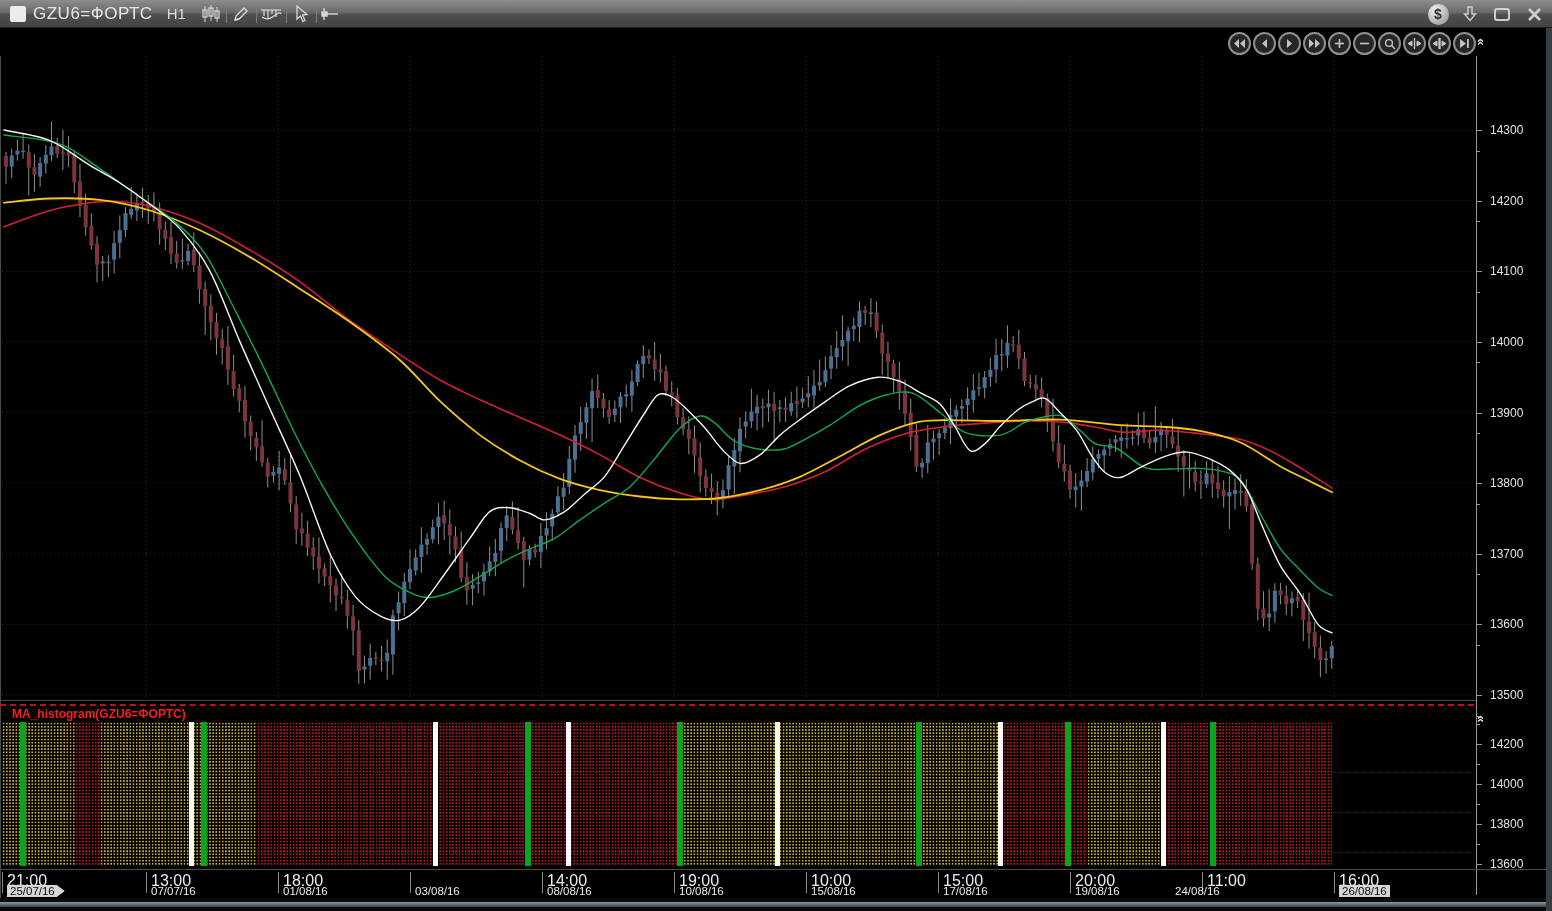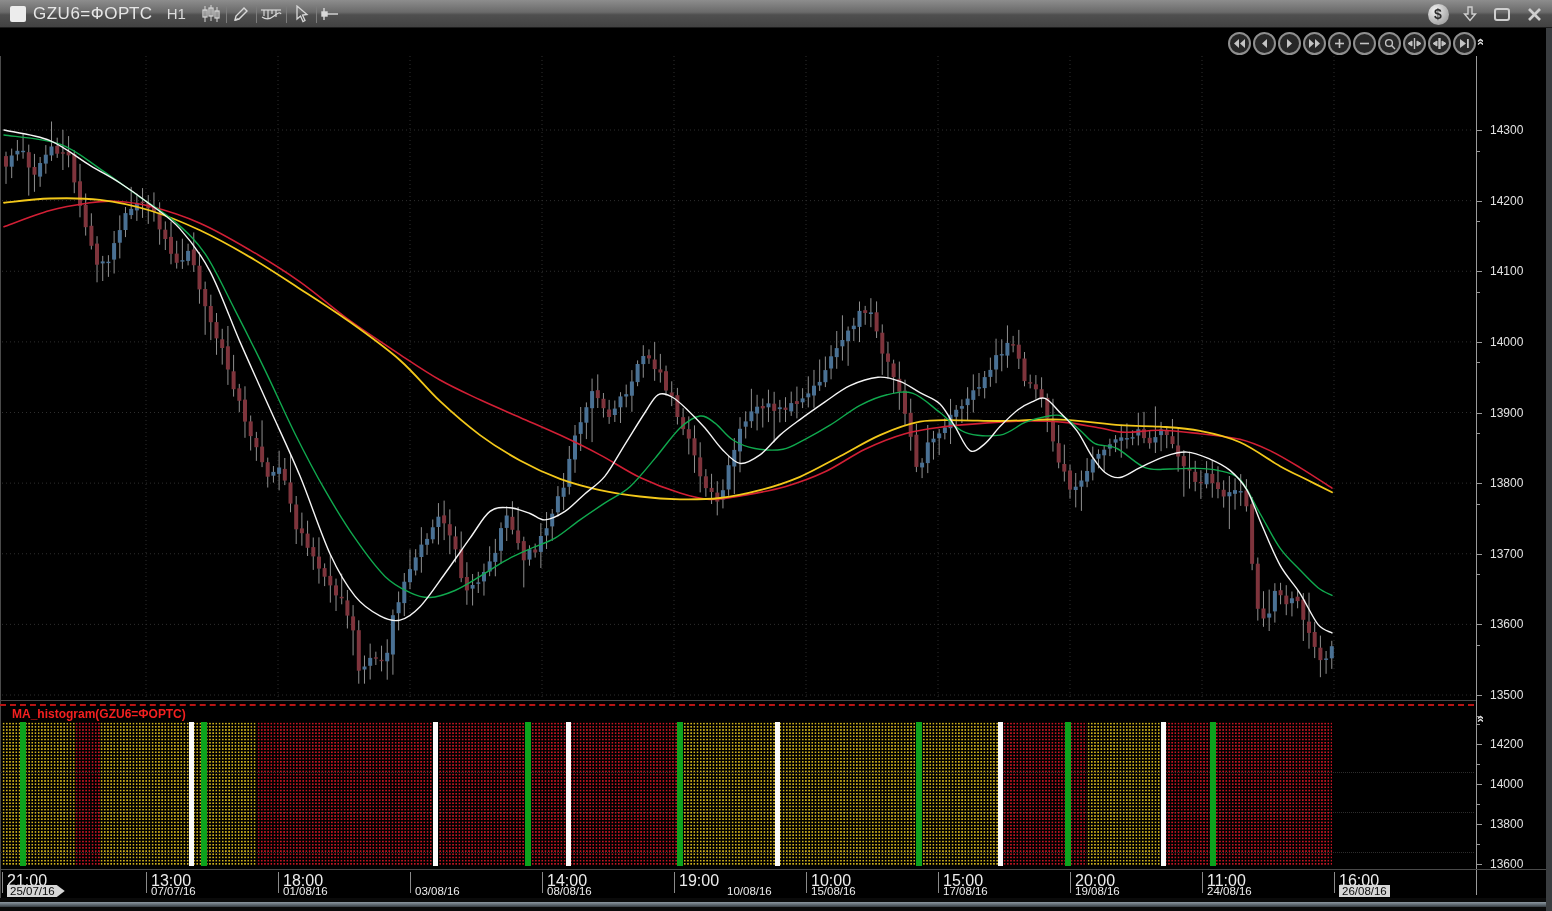--- a/index.html
+++ b/index.html
@@ -809,33 +809,33 @@
         <div class="t-time" style="left: 283px;">18:00</div>
         <div class="t-date" style="left: 283px;">01/08/16</div>
         <div class="t-tick" style="left: 410px;"></div>
         <div class="t-time" style="left: 415px; margin-top: 41px;">23:00</div>
         <div class="t-date" style="left: 415px;">03/08/16</div>
         <div class="t-tick" style="left: 542px;"></div>
         <div class="t-time" style="left: 547px;">14:00</div>
         <div class="t-date" style="left: 547px;">08/08/16</div>
         <div class="t-tick" style="left: 674px;"></div>
         <div class="t-time" style="left: 679px;">19:00</div>
-        <div class="t-date" style="left: 679px; margin-left: 48px;">10/08/16</div>
+        <div class="t-date" style="left: 679px;">10/08/16</div>
         <div class="t-tick" style="left: 806px;"></div>
         <div class="t-time" style="left: 811px;">10:00</div>
         <div class="t-date" style="left: 811px;">15/08/16</div>
         <div class="t-tick" style="left: 938px;"></div>
         <div class="t-time" style="left: 943px;">15:00</div>
         <div class="t-date" style="left: 943px;">17/08/16</div>
         <div class="t-tick" style="left: 1070px;"></div>
         <div class="t-time" style="left: 1075px;">20:00</div>
         <div class="t-date" style="left: 1075px;">19/08/16</div>
         <div class="t-tick" style="left: 1202px;"></div>
         <div class="t-time" style="left: 1207px;">11:00</div>
-        <div class="t-date" style="left: 1207px;">24/08/16</div>
+        <div class="t-date" style="left: 1175px;">24/08/16</div>
         <div class="t-tick" style="left: 1334px;"></div>
         <div class="t-time" style="left: 1339px;">16:00</div>
         <div class="t-date" style="left: 1339px;"><span class="badge">26/08/16</span></div>
       </div>
 
     <div class="bottom-frame">
         <div class="bar"></div>
       </div>
     <div class="right-frame"></div>
   </div>

